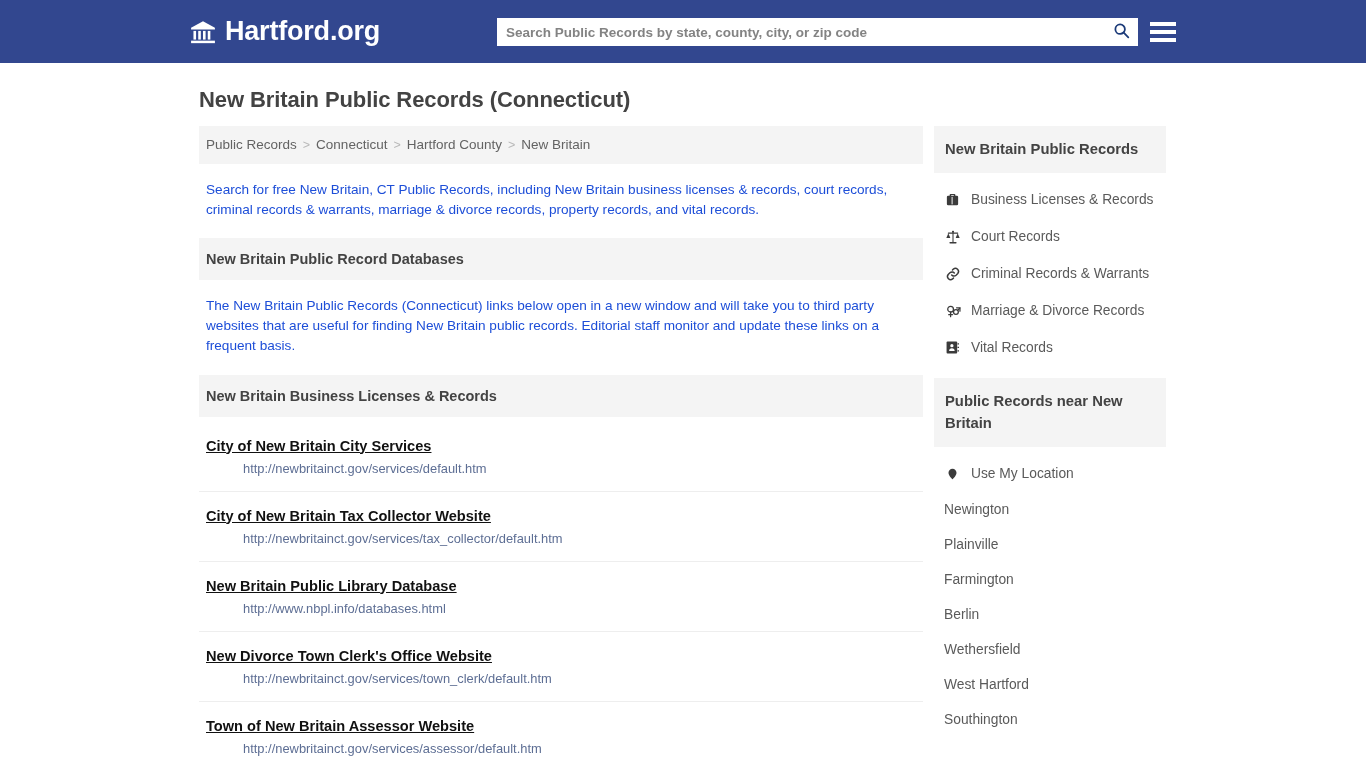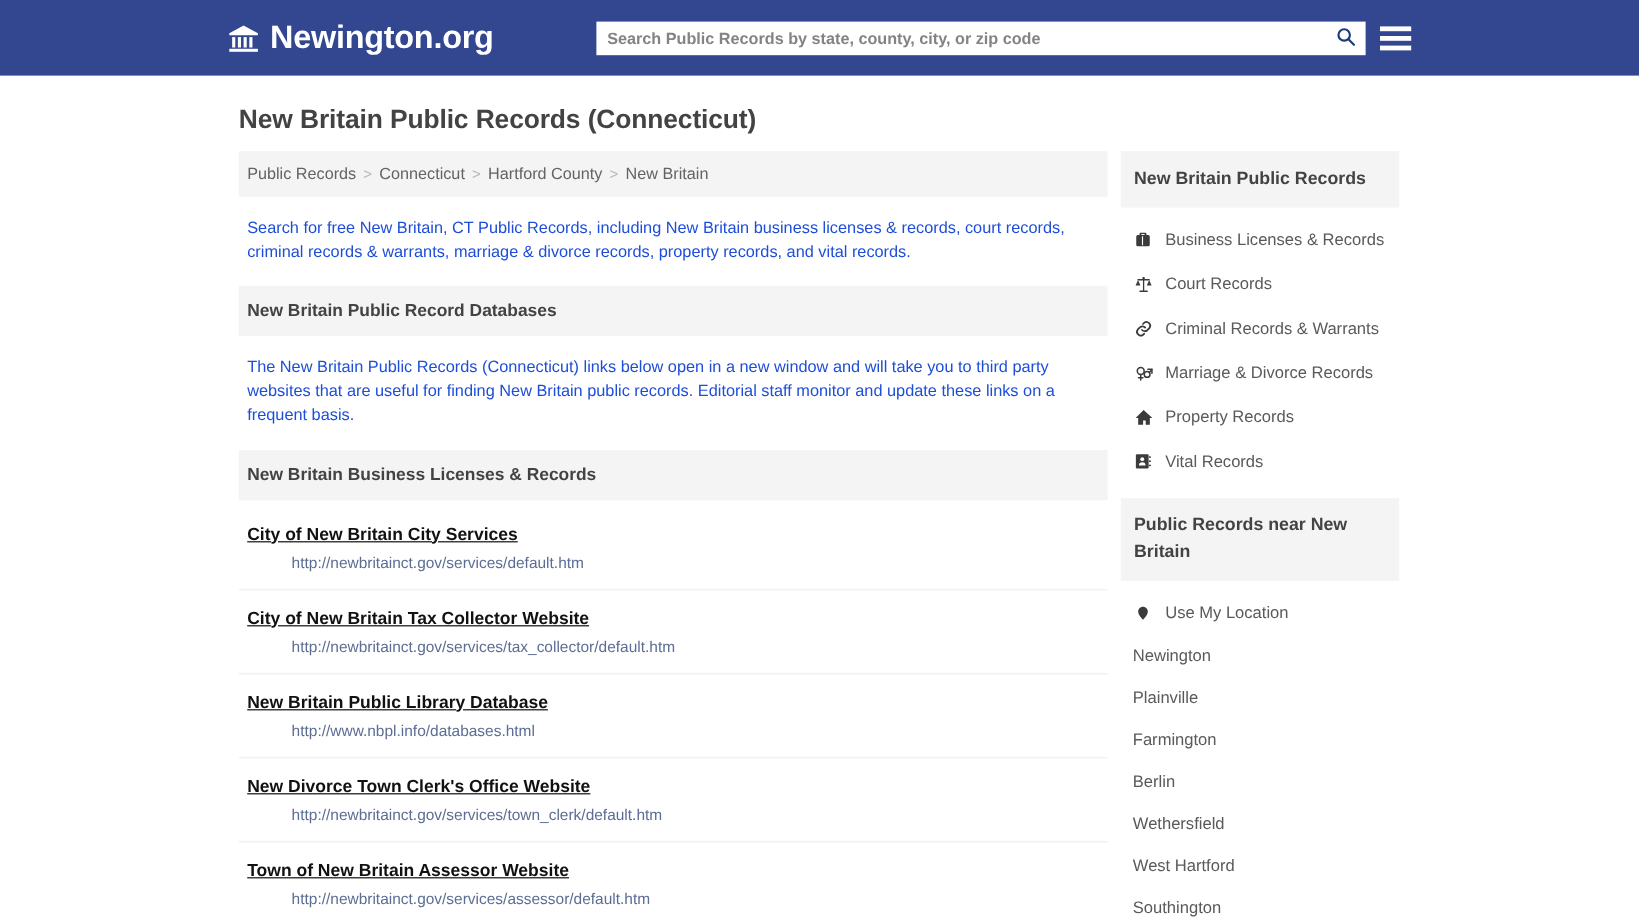--- a/index.html
+++ b/index.html
@@ -179,21 +179,21 @@
     <span class="brand-icon">
       <svg width="26" height="26" viewBox="0 0 24 24" fill="#ffffff">
         <path d="M12 2 L23 8 L23 9.6 L1 9.6 L1 8 Z"></path>
         <rect x="3.2" y="11" width="2.4" height="8"></rect>
         <rect x="7.6" y="11" width="2.4" height="8"></rect>
         <rect x="12" y="11" width="2.4" height="8"></rect>
         <rect x="16.4" y="11" width="2.4" height="8"></rect>
         <rect x="1" y="20" width="22" height="2.3"></rect>
       </svg>
     </span>
-    <span class="brand-text">Newington.org</span>
+    <span class="brand-text">Hartford.org</span>
   </a>
 
   <div class="search-wrap">
     <input class="search-input" type="text" placeholder="Search Public Records by state, county, city, or zip code" style="">
     <button class="search-btn">
       <span>
         <svg width="17" height="17" viewBox="0 0 20 20" fill="none" stroke="#1b3a78" stroke-width="2.1">
           <circle cx="8.4" cy="8.4" r="5.6"></circle>
           <line x1="12.6" y1="12.6" x2="18" y2="18" stroke-linecap="round"></line>
         </svg>
@@ -310,28 +310,20 @@
                 <line x1="8.4" y1="13.6" x2="8.4" y2="20.5"></line>
                 <line x1="5.6" y1="17.6" x2="11.2" y2="17.6"></line>
                 <circle cx="16.4" cy="13.6" r="3.6"></circle>
                 <line x1="19" y1="11" x2="22.2" y2="7.6"></line>
                 <polyline points="17.4,7.2 22.4,7.2 22.4,12.2"></polyline>
               </svg>
             </span>
             <span>Marriage &amp; Divorce Records</span>
           </a>
 
-          <a class="side-item" href="#">
-            <span class="ico">
-              <svg width="16" height="16" viewBox="0 0 24 24" fill="#3b3b3b">
-                <path d="M12 2.6 L23 12.4 h-3.2 V21 h-5.2 v-5.4 h-3.2 V21 H5.2 v-8.6 H2 Z"></path>
-              </svg>
-            </span>
-            <span>Property Records</span>
-          </a>
 
           <a class="side-item" href="#">
             <span class="ico">
               <svg width="15" height="15" viewBox="0 0 24 24" fill="#3b3b3b">
                 <rect x="2.5" y="2.5" width="17" height="19" rx="1.6"></rect>
                 <circle cx="11" cy="9" r="2.6" fill="#ffffff"></circle>
                 <path d="M6.6 17.4a4.4 4.4 0 0 1 8.8 0z" fill="#ffffff"></path>
                 <rect x="20" y="5.2" width="2.4" height="2"></rect>
                 <rect x="20" y="10.8" width="2.4" height="2"></rect>
                 <rect x="20" y="16.4" width="2.4" height="2"></rect>

